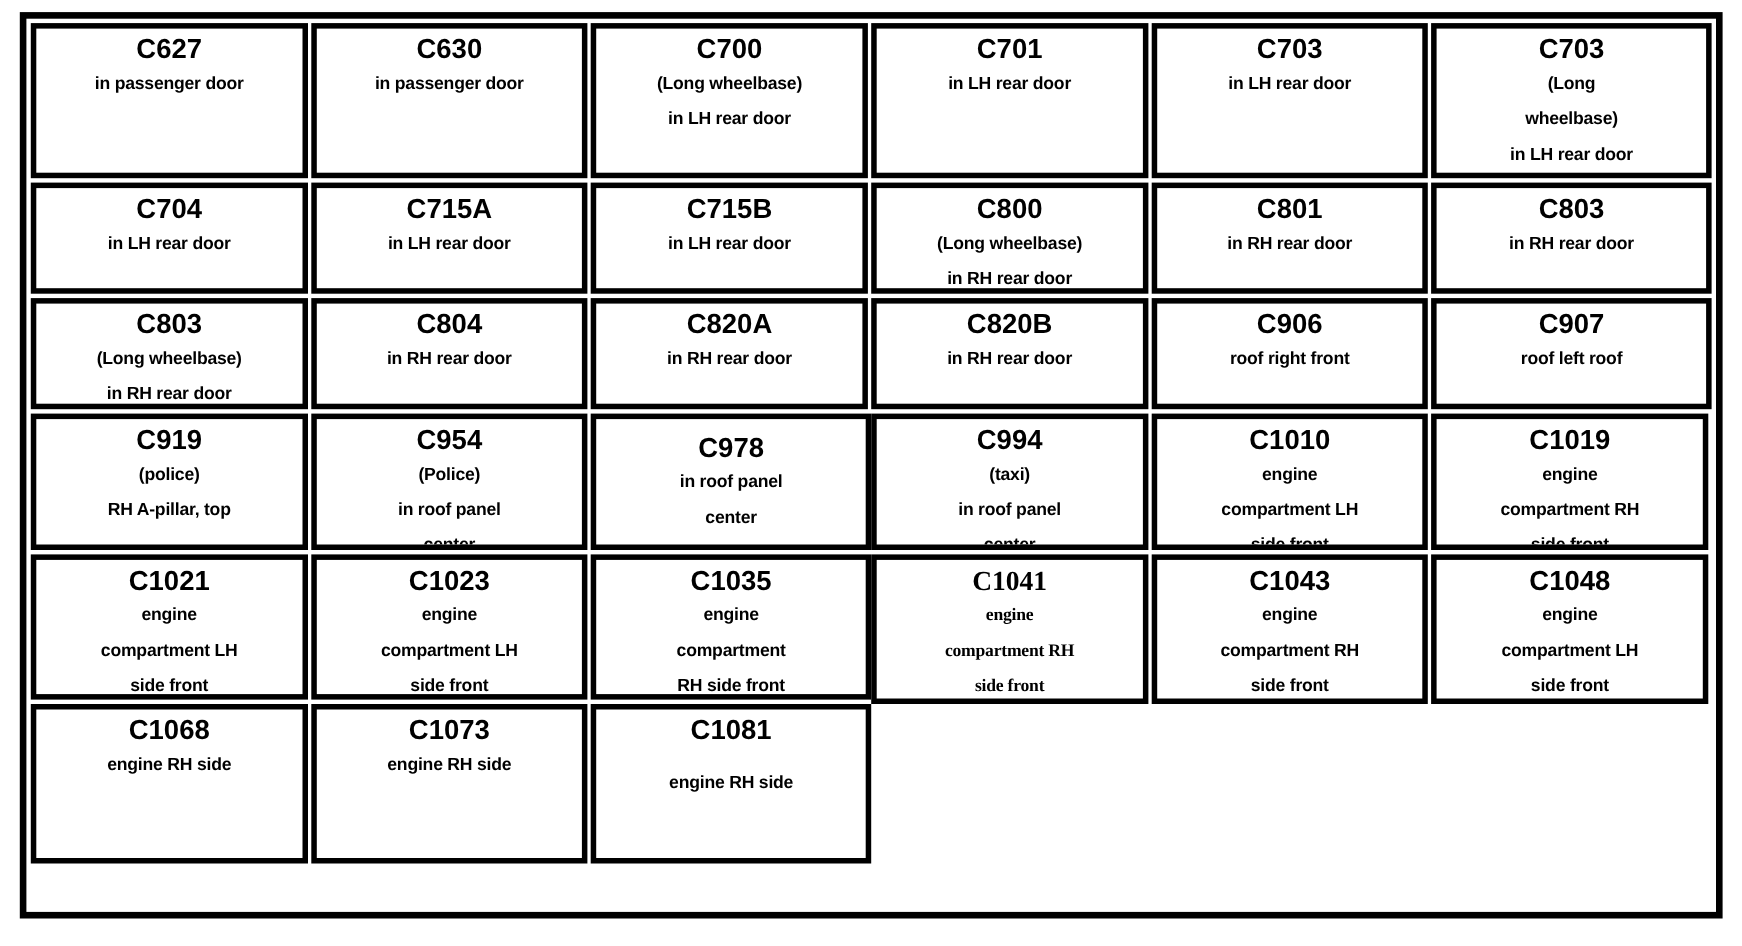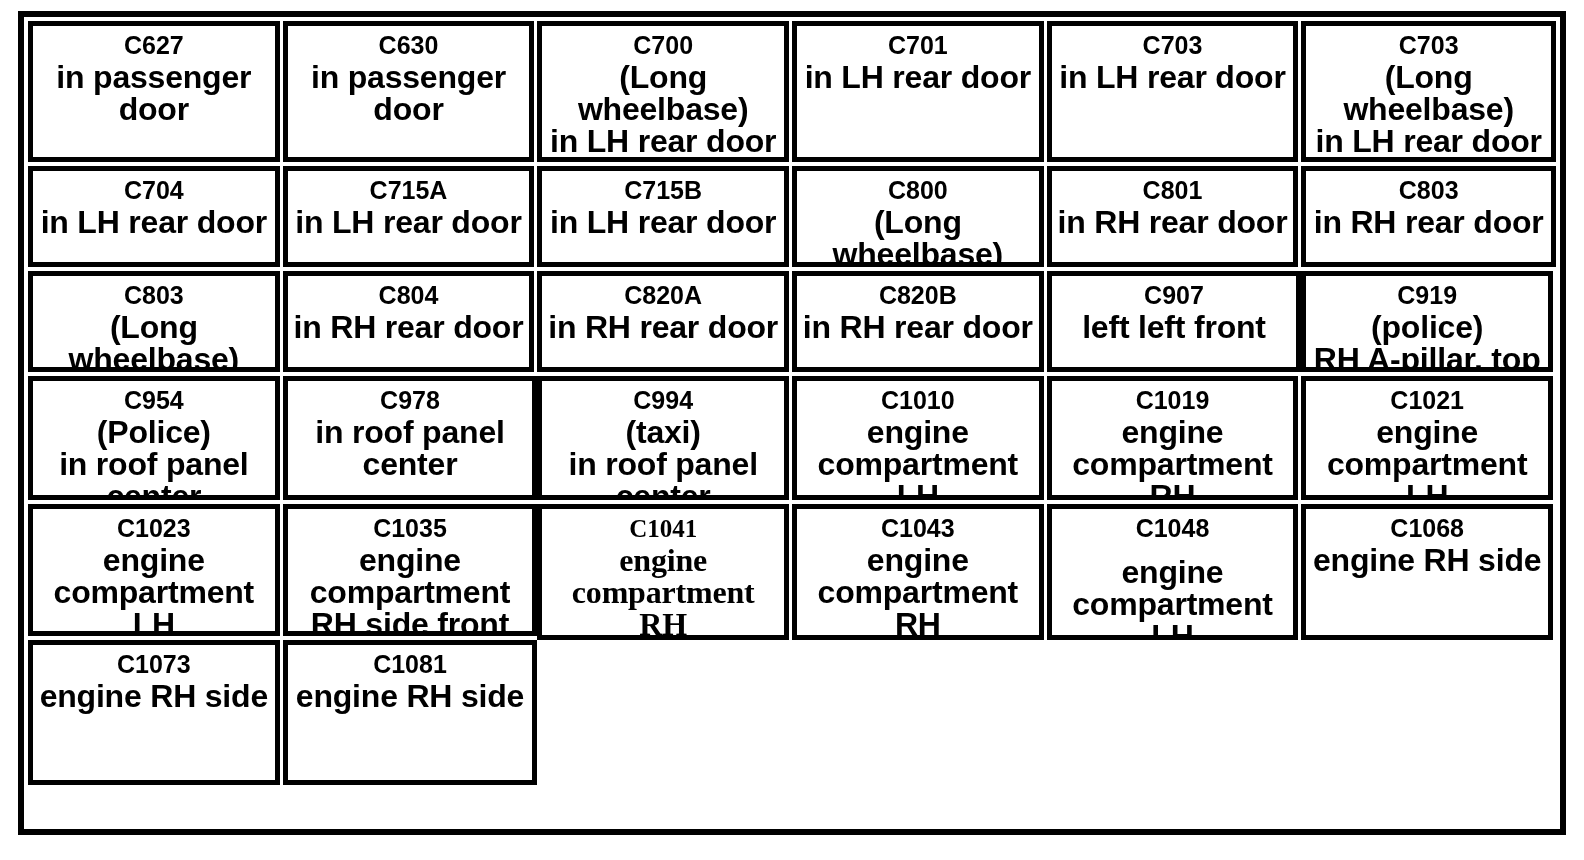--- a/index.html
+++ b/index.html
@@ -55,21 +55,21 @@
   .cell-code {
     font-weight: bold;
     font-size: 25px;
     line-height: 31px;
     color: #000000;
     text-align: center;
     white-space: nowrap;
   }
   .cell-desc {
     font-weight: bold;
-    font-size: 32px;
+    font-size: 16px;
     line-height: 32px;
     color: #000000;
     text-align: center;
     white-space: pre-line;
     letter-spacing: -0.2px;
   }
 </style>
 </head>
 <body>
 
@@ -138,36 +138,40 @@
           <div class="cell-desc">in RH rear door</div>
         </div>
         <div class="cell">
           <div class="cell-code">C820A</div>
           <div class="cell-desc">in RH rear door</div>
         </div>
         <div class="cell">
           <div class="cell-code">C820B</div>
           <div class="cell-desc">in RH rear door</div>
         </div>
+        <div class="cell">
+          <div class="cell-code">C906</div>
+          <div class="cell-desc">roof right front</div>
+        </div>
         <div class="cell" style="margin-right: 0px;">
           <div class="cell-code">C907</div>
-          <div class="cell-desc">left left front</div>
+          <div class="cell-desc">roof left roof</div>
         </div>
         <div class="cell">
           <div class="cell-code">C919</div>
           <div class="cell-desc">(police)
 RH A-pillar, top</div>
         </div>
         <div class="cell">
           <div class="cell-code">C954</div>
           <div class="cell-desc">(Police)
 in roof panel
 center</div>
         </div>
-        <div class="cell" style="margin-right: 0px;">
+        <div class="cell" style="margin-right: 0px; justify-content: center;">
           <div class="cell-code">C978</div>
           <div class="cell-desc">in roof panel
 center</div>
         </div>
         <div class="cell">
           <div class="cell-code">C994</div>
           <div class="cell-desc">(taxi)
 in roof panel
 center</div>
         </div>
@@ -206,33 +210,33 @@
           <div class="cell-desc">engine
 compartment RH
 side front</div>
         </div>
         <div class="cell" style="margin-bottom: 0px;">
           <div class="cell-code">C1043</div>
           <div class="cell-desc">engine
 compartment RH
 side front</div>
         </div>
-        <div class="cell" style="margin-bottom: 0px; gap: 12px;">
+        <div class="cell" style="margin-bottom: 0px;">
           <div class="cell-code">C1048</div>
           <div class="cell-desc">engine
 compartment LH
 side front</div>
         </div>
         <div class="cell" style="margin-bottom: 0px;">
           <div class="cell-code">C1068</div>
           <div class="cell-desc">engine RH side</div>
         </div>
         <div class="cell" style="margin-bottom: 0px;">
           <div class="cell-code">C1073</div>
           <div class="cell-desc">engine RH side</div>
         </div>
-        <div class="cell" style="margin-right: 0px; margin-bottom: 0px;">
+        <div class="cell" style="margin-right: 0px; margin-bottom: 0px; gap: 16px;">
           <div class="cell-code">C1081</div>
           <div class="cell-desc">engine RH side</div>
         </div>
       </div>
   </div>
 </div>
 
 </body></html>

